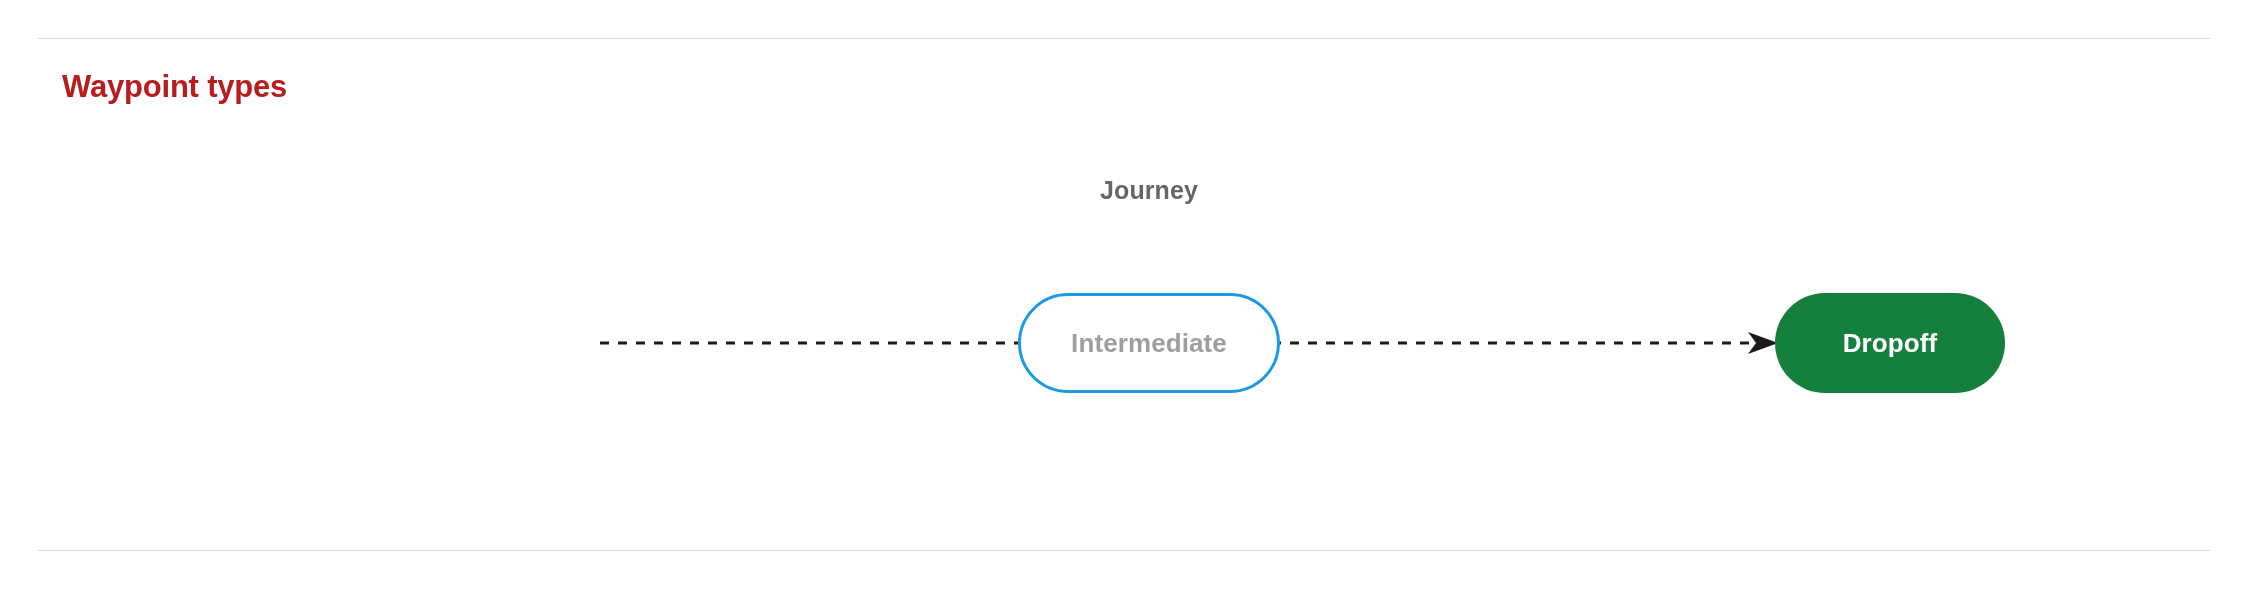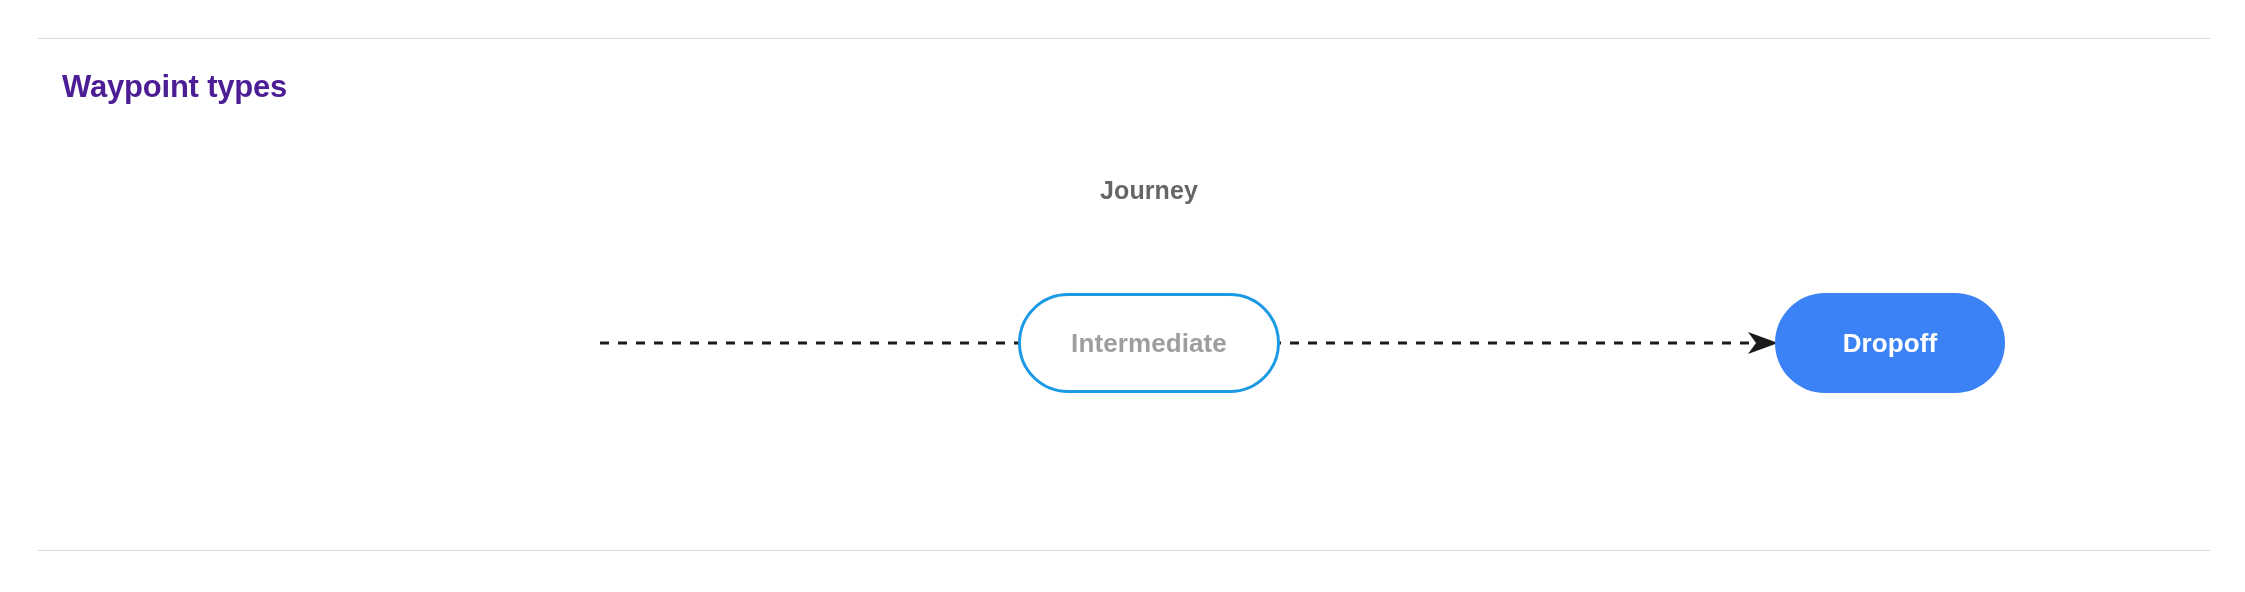--- a/index.html
+++ b/index.html
@@ -34,21 +34,21 @@
   .rule-bottom { top: 550px; }
 
   
   .page-title {
     position: absolute;
     left: 62px;
     top: 68px;
     font-size: 31px;
     font-weight: 700;
     letter-spacing: -0.2px;
-    color: #4c1d95;
+    color: #b91c1c;
     line-height: 38px;
     white-space: nowrap;
   }
 
   
   .diagram {
     position: absolute;
     left: 0;
     top: 8px;
     width: 1979px;
@@ -96,21 +96,21 @@
     left: 1018px;
     width: 262px;
     background: #ffffff;
     border: 3px solid #1a99e5;
     color: #9e9e9e;
   }
 
   .node-dropoff {
     left: 1775px;
     width: 230px;
-    background: #3b82f6;
+    background: #15803d;
     color: #ffffff;
   }
 
   
   .connector {
     position: absolute;
     top: 320px;
     height: 30px;
     pointer-events: none;
   }

